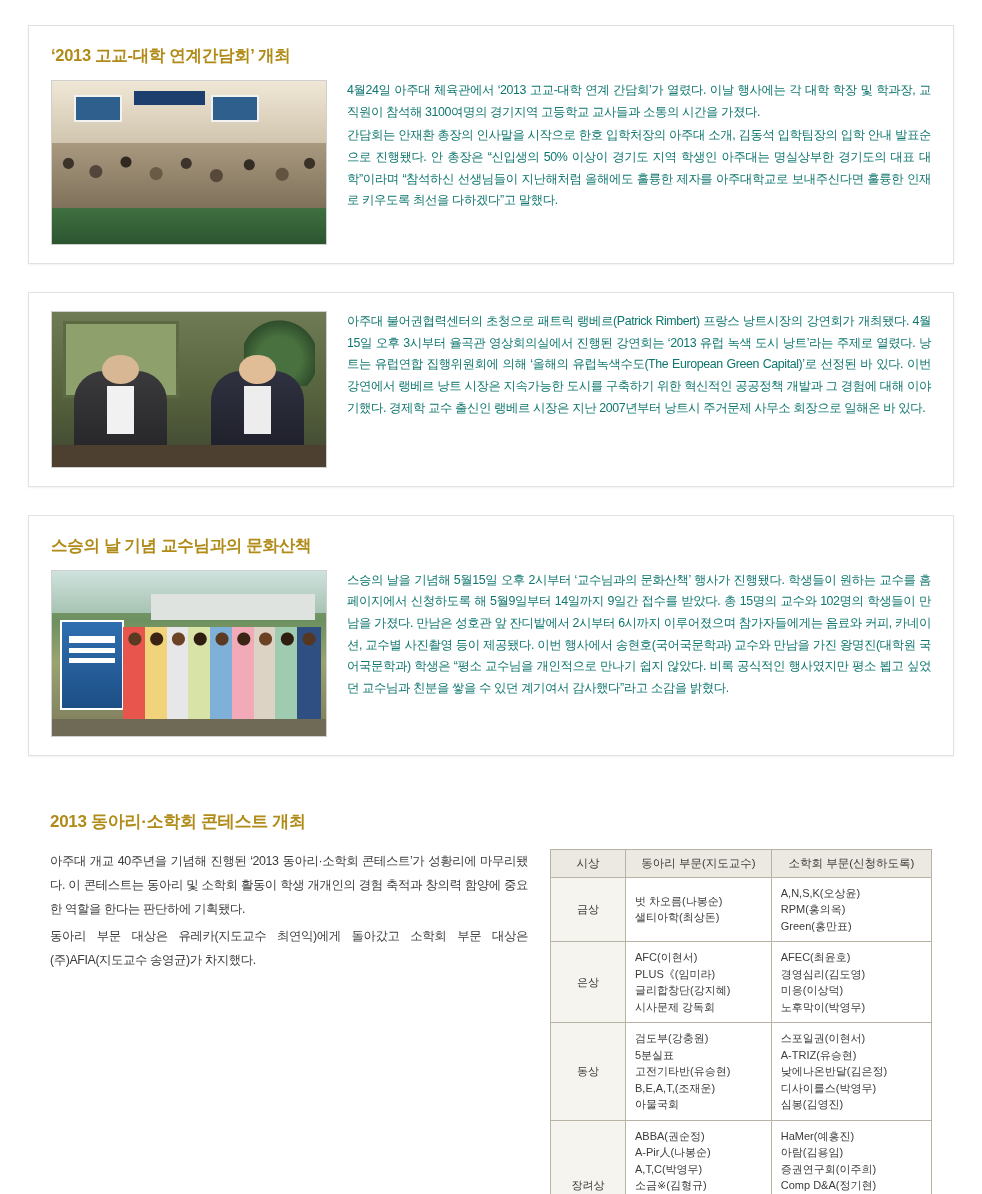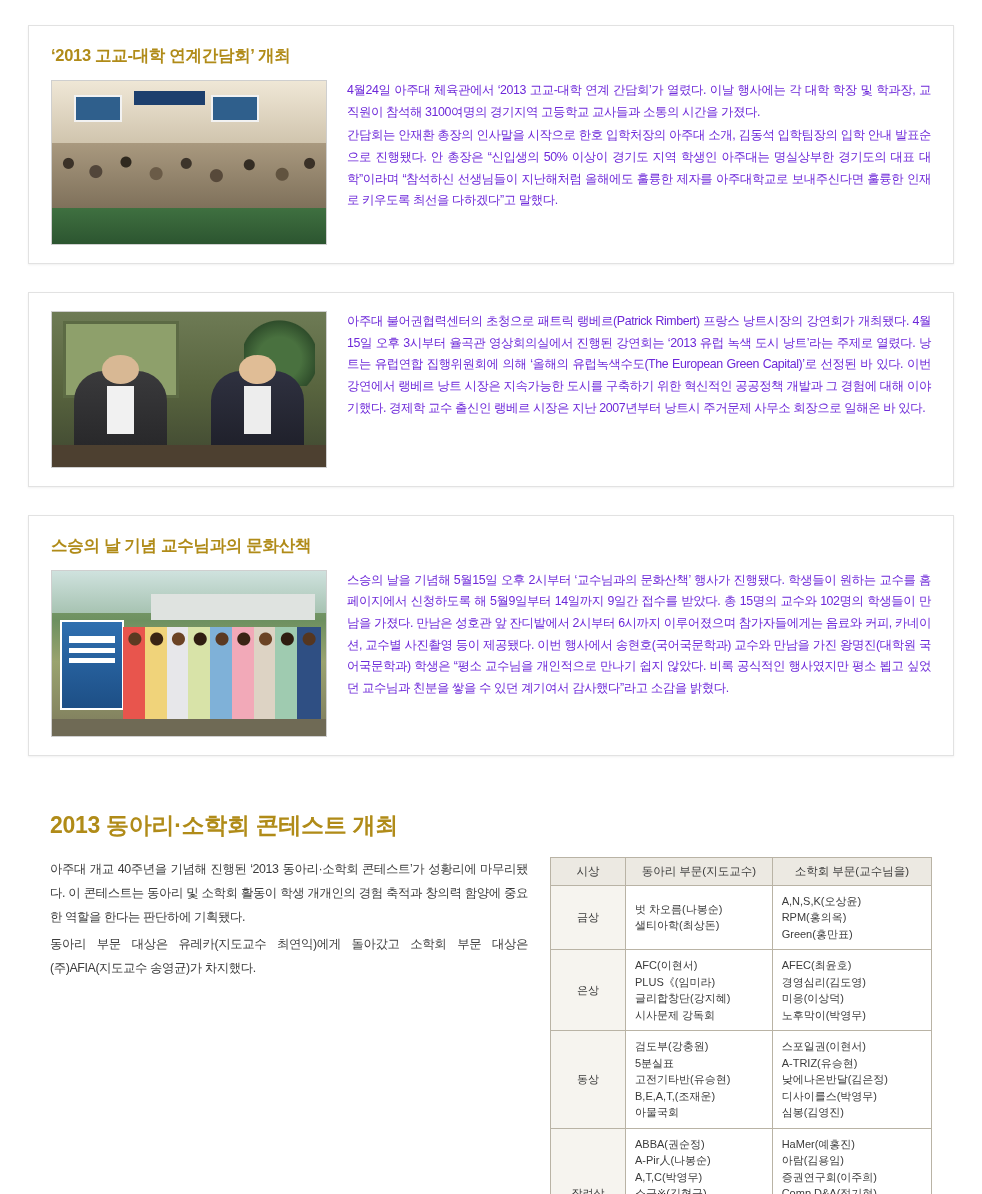--- a/index.html
+++ b/index.html
@@ -48,21 +48,21 @@
     flex: 0 0 auto;
     border: 1px solid #cfcfcf;
     overflow: hidden;
     position: relative;
     background: #666;
   }
   .article-text {
     flex: 1 1 auto;
     font-size: 12.4px;
     line-height: 1.75;
-    color: #6d28d9;
+    color: #0f766e;
     text-align: justify;
     letter-spacing: -0.4px;
     padding-left: 20px;
   }
   .article-text p { margin: 0 0 2px 0; }
 
   
   .photo {
     width: 100%;
     height: 100%;
@@ -132,21 +132,21 @@
   .p3 .ground { position:absolute; left:0; bottom:0; width:100%; height:10%; background:#6f6a55; }
 
   
   .contest {
     position: relative;
     margin: 34px 28px 0 28px;
     padding: 20px 22px 26px 22px;
     box-sizing: border-box;
   }
   .contest-title {
-    font-size: 23px;
+    font-size: 17px;
     font-weight: bold;
     color: #b08b18;
     letter-spacing: -0.3px;
     margin: 0 0 16px 0;
   }
   .contest-body { display: flex; align-items: flex-start; }
   .contest-text {
     flex: 0 0 500px;
     font-size: 12.4px;
     line-height: 1.95;
@@ -261,21 +261,21 @@
     <div class="contest-body">
       <div class="contest-text">
         <p>아주대 개교 40주년을 기념해 진행된 ‘2013 동아리·소학회 콘테스트’가 성황리에 마무리됐다. 이 콘테스트는 동아리 및 소학회 활동이 학생 개개인의 경험 축적과 창의력 함양에 중요한 역할을 한다는 판단하에 기획됐다.</p>
         <p>동아리 부문 대상은 유레카(지도교수 최연익)에게 돌아갔고 소학회 부문 대상은 (주)AFIA(지도교수 송영균)가 차지했다.</p>
       </div>
       <table class="award-table">
         <thead>
           <tr>
             <th style="width:56px;">시상</th>
             <th>동아리 부문(지도교수)</th>
-            <th>소학회 부문(교수님을)</th>
+            <th>소학회 부문(신청하도록)</th>
           </tr>
         </thead>
         <tbody>
           <tr>
             <td class="rank">금상</td>
             <td>벗 차오름(나봉순)
 샐티아학(최상돈)</td>
             <td>A,N,S,K(오상윤)
 RPM(홍의옥)
 Green(홍만표)</td>

